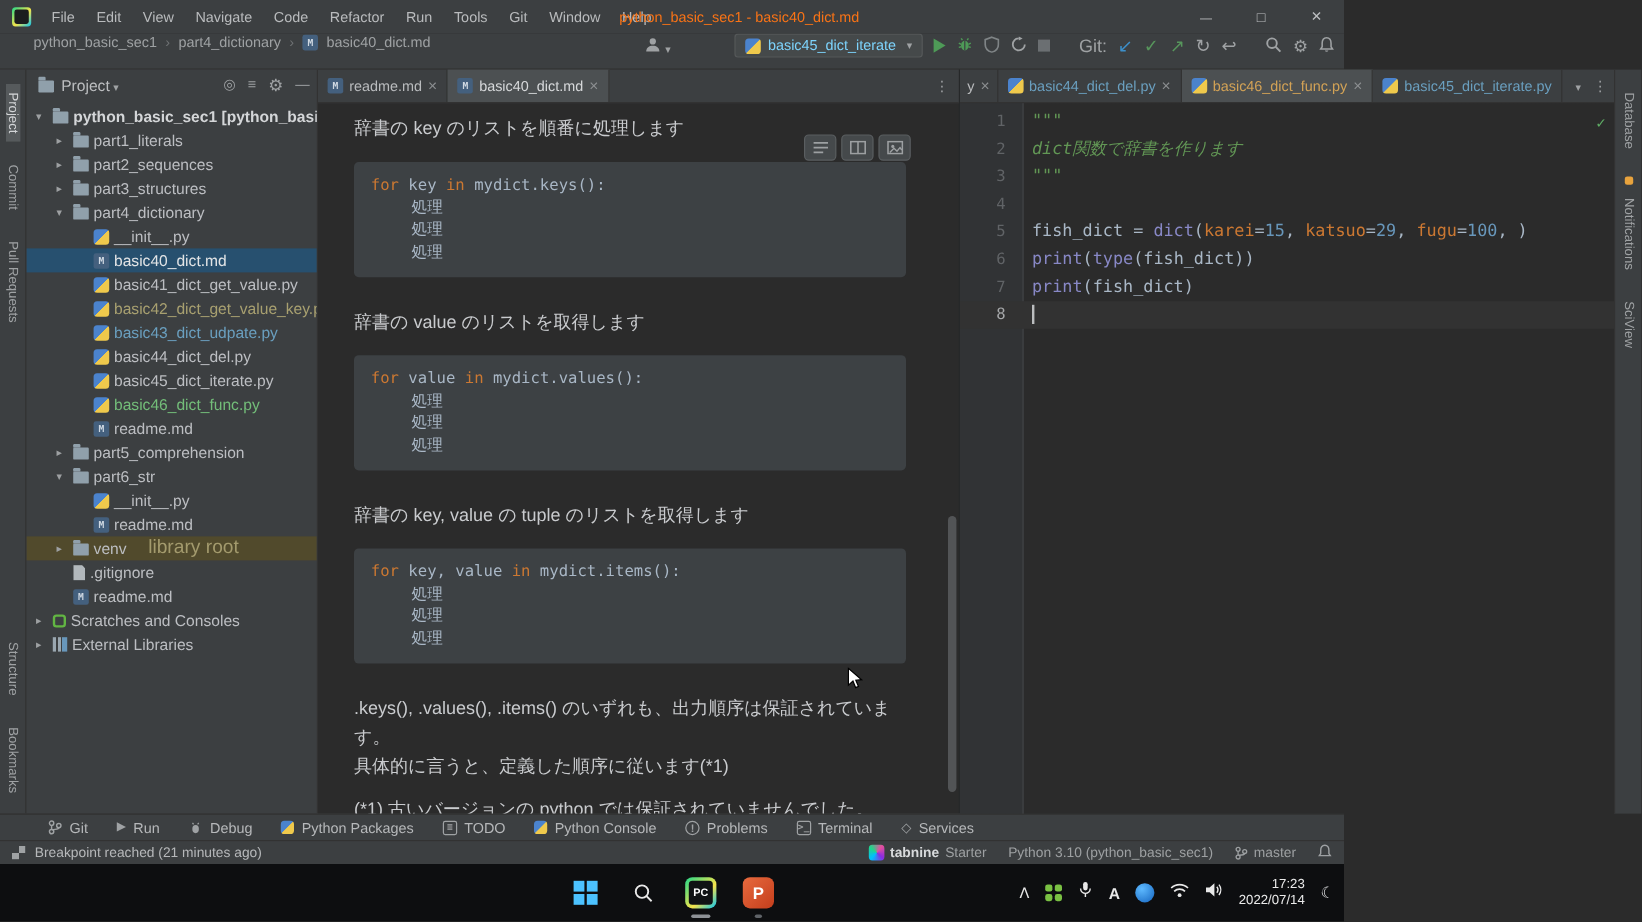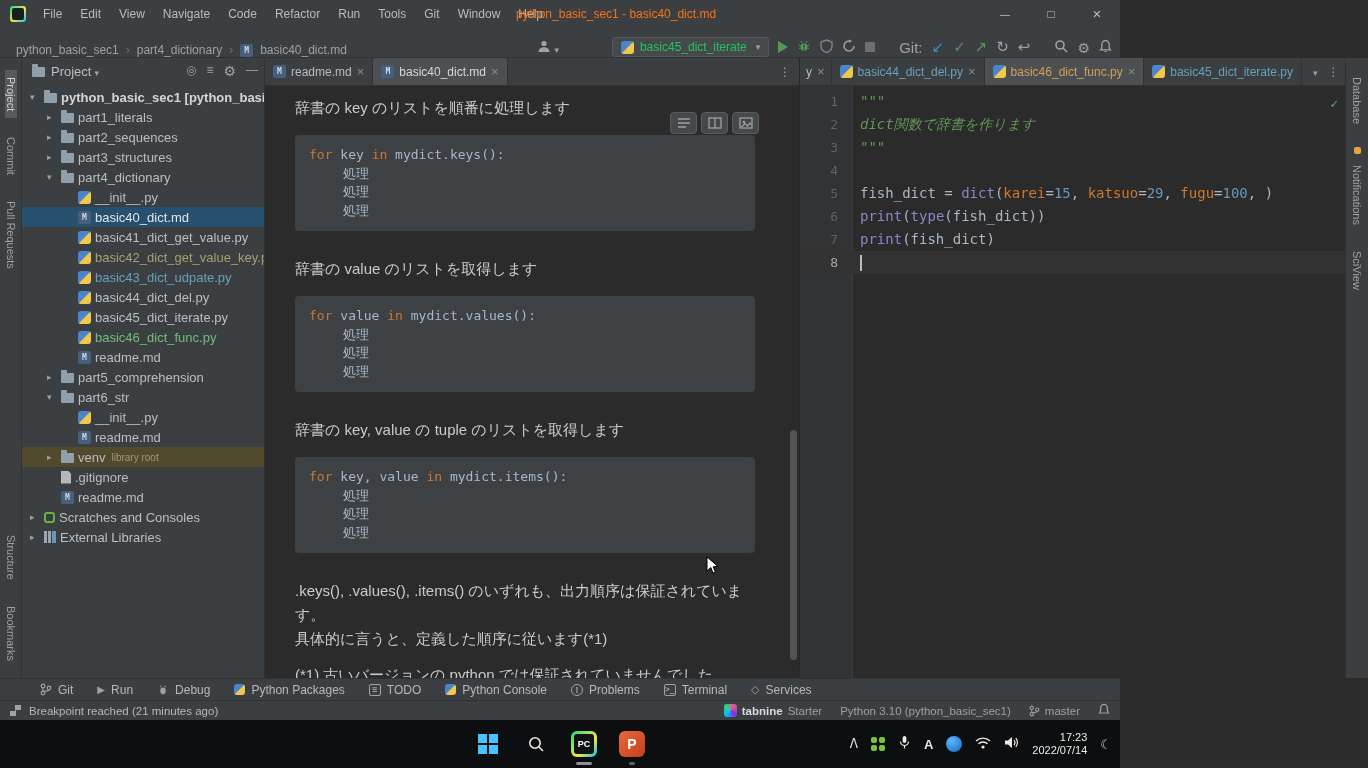--- a/index.html
+++ b/index.html
@@ -13,26 +13,26 @@
   .app-logo::after { content:""; position:absolute; inset:2px; background:#1b1d1e; border-radius:2px; }
   .menu-item { padding:0 9px; line-height:28px; }
   .win-title { position:absolute; left:516px; color:#f97316; }
   .win-controls { margin-left:auto; display:flex; height:28px; }
   .win-btn { width:46px; text-align:center; line-height:28px; color:#bcbec0; font-size:12px; }
   .ic-min::before { content:"—"; font-size:10px; }
   .ic-max::before { content:"□"; font-size:12px; }
   .ic-close::before { content:"×"; font-size:15px; }
 
   
-  .navbar { height:30px; background:#3c3f41; border-bottom:1px solid #323232; display:flex; align-items:flex-end; font-size:12px; flex:none; padding:0 8px 0 16px; }
+  .navbar { height:30px; background:#3c3f41; border-bottom:1px solid #323232; display:flex; align-items:flex-start; font-size:12px; flex:none; padding:0 8px 0 28px; }
   .crumbs { display:flex; align-items:center; gap:7px; color:#9ea1a3; }
   .crumb-sep { color:#6e7173; }
   .nav-right { margin-left:auto; display:flex; align-items:center; gap:9px; }
   .dd::after { content:"▾"; font-size:9px; color:#9fa2a4; margin-left:3px; }
-  .run-config { display:flex; align-items:center; gap:6px; background:#45494a; border:1px solid #555859; border-radius:3px; padding:2px 8px; color:#22c55e;margin-left:44px; }
+  .run-config { display:flex; align-items:center; gap:6px; background:#45494a; border:1px solid #555859; border-radius:3px; padding:2px 8px; color:#7dd3fc;margin-left:44px; }
   .play-tri { width:0; height:0; border-left:10px solid #4e9a57; border-top:6px solid transparent; border-bottom:6px solid transparent; }
   .stop-sq { width:10px; height:10px; background:#6b6f72; }
   .glyph { font-size:15px; color:#9fa2a4; }
   .g-blue { color:#3d8fc9; } .g-green { color:#57965c; }
   .gear::before { content:"⚙"; font-size:14px; }
   .sep-gap { width:6px; }
 
   
   .main { flex:1; display:flex; min-height:0; }
 
@@ -47,21 +47,21 @@
   
   .project { width:243px; background:#3c3f41; border-right:1px solid #323232; flex:none; display:flex; flex-direction:column; font-size:13px; }
   .proj-header { height:26px; display:flex; align-items:center; padding:0 6px 0 10px; color:#bcbec0; flex:none; }
   .proj-header .ph-icons { margin-left:auto; display:flex; gap:10px; color:#9fa2a4; font-size:12px; }
   .tree { padding-top:3px; overflow:hidden; }
   .trow { height:20px; display:flex; align-items:center; white-space:nowrap; }
   .trow.lvl0 { padding-left:8px; } .trow.lvl1 { padding-left:25px; } .trow.lvl2 { padding-left:42px; }
   .chev { width:14px; flex:none; font-size:9px; color:#9da0a2; }
   .chev.exp::before { content:"▾"; } .chev.col::before { content:"▸"; }
   .tlabel { color:#bcbec2; margin-left:4px; }
-  .tsuffix { color:#7a7d80; margin-left:6px; font-size:10px; }
+  .tsuffix { color:#7a7d80; margin-left:18px; font-size:16px; }
   .trow.sel { background:#27506f; } .trow.sel .tlabel { color:#e2e4e6; }
   .trow.venvhl { background:#514a2c; }
   .trow.venvhl .tsuffix { color:#a39a6d; }
   .troot .tlabel { font-weight:bold; color:#d4d6d8; }
   .c-add { color:#73bd79 !important; } .c-mod { color:#6a9fbf !important; } .c-ign { color:#a8a070 !important; }
 
   
   .ico { display:inline-block; flex:none; vertical-align:middle; }
   .folder-ico { width:13px; height:10px; background:#90a0ab; border-radius:1px; position:relative; margin-top:2px; }
   .folder-ico::before { content:""; position:absolute; top:-3px; left:0; width:6px; height:3px; background:#90a0ab; border-radius:1px 1px 0 0; }

